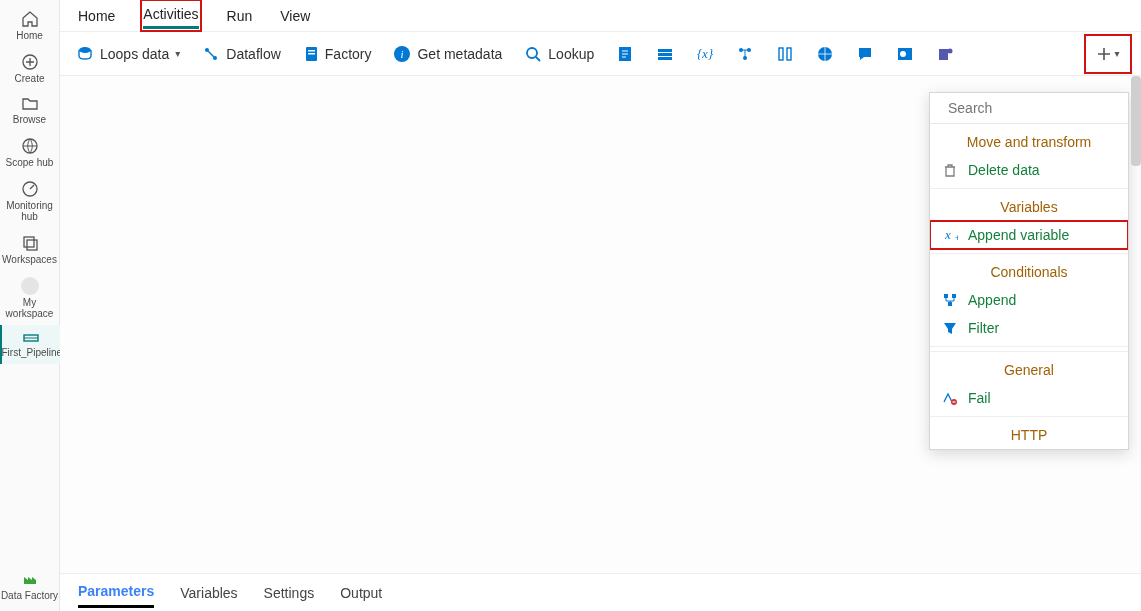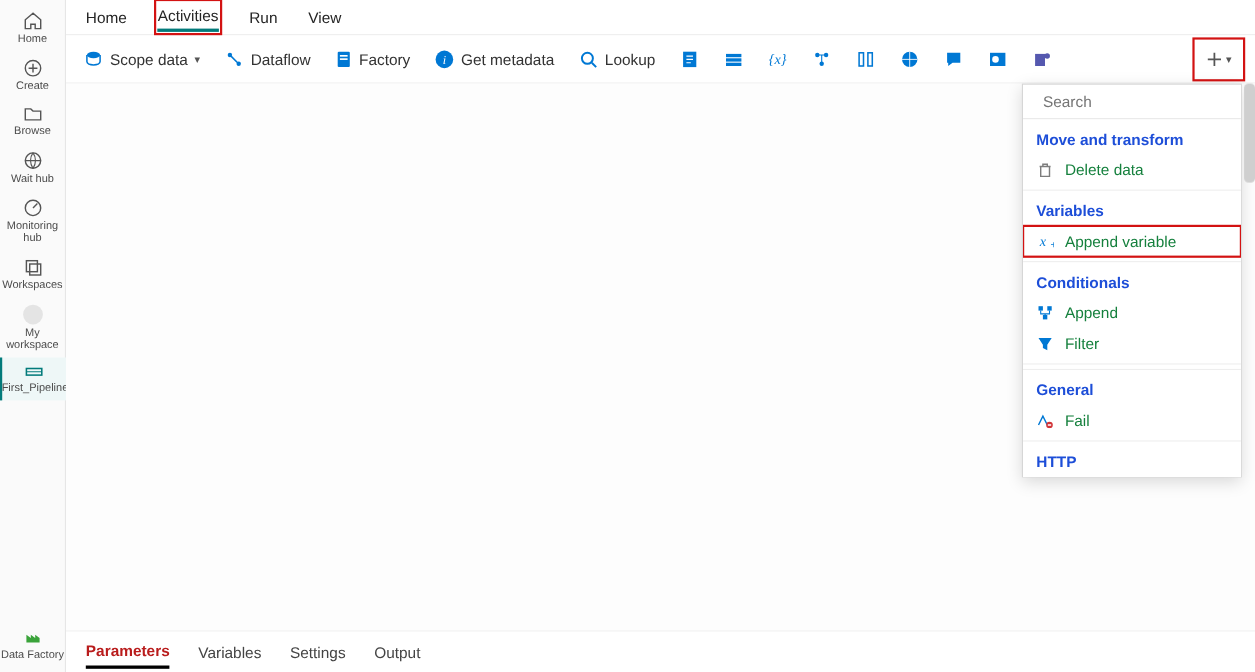--- a/index.html
+++ b/index.html
@@ -97,43 +97,43 @@
   .bottom-tabs {
     height: 38px;
     display:flex;
     align-items:center;
     gap:26px;
     padding:0 18px;
     border-top:1px solid #eee;
     font-size:14px;
   }
   .btab { cursor:pointer; padding:6px 0; color:#444;}
-  .btab.active { font-weight:600; border-bottom:3px solid #000; color:#b91c1c;}
+  .btab.active { font-weight:600; border-bottom:3px solid #000; color:#3b82f6;}
   
   .popover {
     position:absolute;
-    top: 76px;
+    top: 92px;
     right: 12px;
     width: 200px;
     background:#fff;
     border:1px solid #d6d6d6;
     box-shadow: 0 4px 14px rgba(0,0,0,0.15);
     max-height: 525px;
     overflow-y:auto;
   }
   .search-box {
     display:flex;align-items:center;gap:6px;
     border-bottom:1px solid #e8e8e8;
     padding:6px 10px;
   }
   .search-box input {
     border:none;outline:none;font-size:14px;flex:1;color:#888;
   }
   .pop-group-header {
-    font-weight:700;font-size:14px;padding:10px 12px 6px;color:#1d4ed8;
+    font-weight:400;font-size:14px;padding:10px 12px 6px;color:#a16207;text-align:center;
   }
   .pop-item {
     display:flex;align-items:center;gap:10px;
     padding:6px 12px;font-size:14px;cursor:pointer;color:#15803d;
   }
   .pop-item .pic { width:16px;height:16px;display:flex;align-items:center;justify-content:center;}
   .pop-item.highlight { outline:2px solid #d31212; outline-offset:-1px; }
   .group-divider { border-top:1px solid #eee; margin-top:4px;}
   
   .fake-scroll {
@@ -163,21 +163,21 @@
     <svg width="18" height="16">
         <path d="M2 3h5l2 2h7v8H2z" fill="none" stroke="#555" stroke-width="1.3"></path>
       </svg>
     <div class="leftnav-label">Browse</div>
   </div>
   <div class="leftnav-item">
     <svg width="18" height="18">
         <circle cx="9" cy="9" r="7" fill="none" stroke="#555" stroke-width="1.3"></circle>
         <path d="M2 9h14M9 2c3 4 3 10 0 14M9 2c-3 4-3 10 0 14" fill="none" stroke="#555" stroke-width="1"></path>
       </svg>
-    <div class="leftnav-label">Wait hub</div>
+    <div class="leftnav-label">Scope hub</div>
   </div>
   <div class="leftnav-item">
     <svg width="18" height="18">
         <circle cx="9" cy="9" r="7" fill="none" stroke="#555" stroke-width="1.3"></circle>
         <path d="M9 9l4-4" stroke="#555" stroke-width="1.3"></path>
       </svg>
     <div class="leftnav-label">Monitoring hub</div>
   </div>
   <div class="leftnav-item">
     <svg width="18" height="18">
@@ -214,21 +214,21 @@
     <div class="tab">Run</div>
     <div class="tab">View</div>
   </div>
 
   <div class="toolbar">
     <div class="tool-btn">
       <svg width="18" height="18">
           <ellipse cx="9" cy="5" rx="6" ry="3" class="blue"></ellipse>
           <path d="M3 5v6c0 1.7 2.7 3 6 3s6-1.3 6-3V5" fill="none" stroke="#0078d4" stroke-width="1.4"></path>
         </svg>
-      <span>Scope data</span>
+      <span>Loops data</span>
       <span class="chev">▾</span>
     </div>
     <div class="tool-btn">
       <svg width="18" height="18">
           <circle cx="5" cy="5" r="2" class="blue"></circle>
           <circle cx="13" cy="13" r="2" class="blue"></circle>
           <path d="M6 6l6 6" stroke="#0078d4" stroke-width="1.4"></path>
         </svg>
       <span>Dataflow</span>
     </div>

